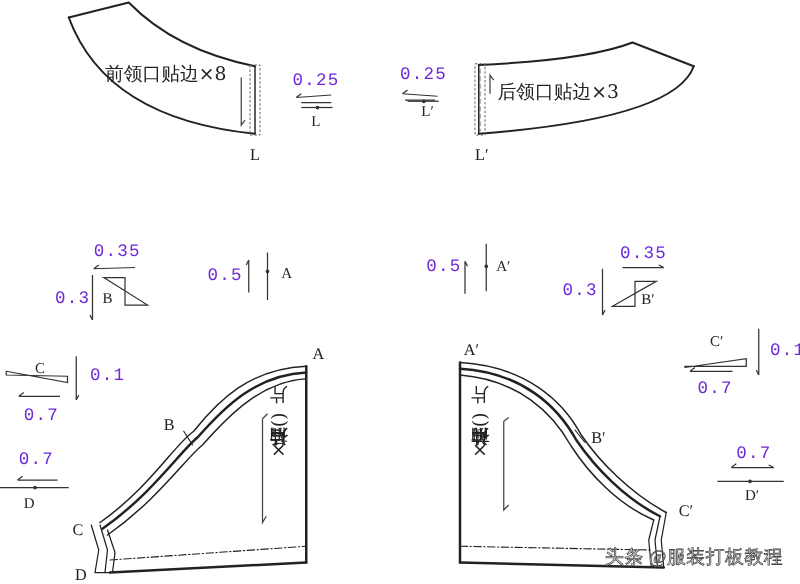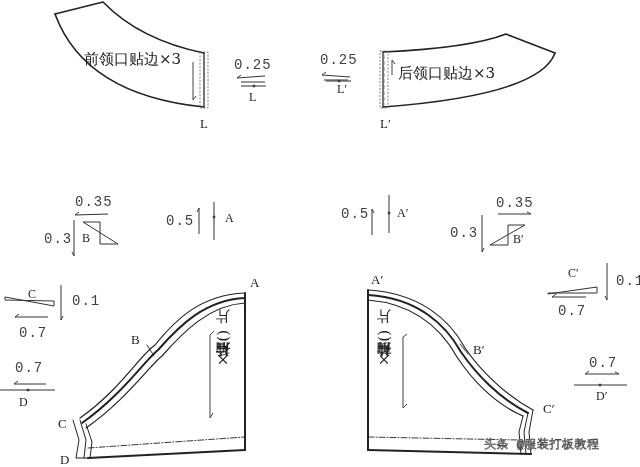--- a/index.html
+++ b/index.html
@@ -1,22 +1,22 @@
 <!DOCTYPE html>
 <html><head>
 <meta charset="utf-8">
 <style>
   html, body { margin: 0; padding: 0; background: #ffffff; }
   body { width: 640px; height: 467px; overflow: hidden; position: relative; font-family: "DejaVu Serif", "Liberation Serif", serif; }
   #canvas { position: absolute; left: 0; top: 0; width: 640px; height: 467px; }
   .lbl { position: absolute; color: #222; font-family: "Liberation Serif", "DejaVu Serif", serif; white-space: nowrap; line-height: 1; }
-  .num { position: absolute; color: #404040; font-family: "Liberation Mono", "DejaVu Sans Mono", monospace; font-size: 14px; letter-spacing: 1px; white-space: nowrap; line-height: 1; }
+  .num { position: absolute; color: #6d28d9; font-family: "Liberation Mono", "DejaVu Sans Mono", monospace; font-size: 14px; letter-spacing: 1px; white-space: nowrap; line-height: 1; }
   .cn { position: absolute; color: #222; font-family: "DejaVu Serif", "Liberation Serif", serif; font-size: 15px; white-space: nowrap; line-height: 1; }
   .vert { writing-mode: vertical-rl; }
-  .wm { position: absolute; left: 484px; top: 436px; font-family: Liberation Mono, monospace; font-size: 12px; color: #ffffff; -webkit-text-stroke: 0.6px #444; letter-spacing: 0.5px; white-space: nowrap; }
+  .wm { position: absolute; left: 484px; top: 436px; font-family: Liberation Serif, serif; font-size: 15px; color: #ffffff; -webkit-text-stroke: 0.6px #444; letter-spacing: 0.5px; white-space: nowrap; }
 </style>
 </head>
 <body>
 
 <svg id="canvas" viewBox="0 0 640 467" xmlns="http://www.w3.org/2000/svg">
   <g fill="none" stroke="#222" stroke-width="1.6" stroke-linecap="round" stroke-linejoin="round">
 
     <g>
       <path d="M55,14 L103,2 Q140,40 204,53"></path>
       <path d="M55,14 Q85,95 204,107"></path>
@@ -107,21 +107,21 @@
     <path d="M14,384 L46,384 M14,384 L18,381"></path>
     <line x1="0" y1="390" x2="55" y2="390"></line>
       <circle cx="28" cy="390" r="1" fill="#333"></circle>
 
     <path d="M585,374 L619,374 M585,374 L589,371 M615,372 L619,374"></path>
     <line x1="574" y1="385" x2="627" y2="385"></line>
       <circle cx="600" cy="385" r="1" fill="#333"></circle>
   </g>
 </svg>
 
-<div class="cn" style="left:84px;top:52px;">前领口贴边×3</div>
+<div class="cn" style="left:84px;top:52px;">前领口贴边×8</div>
 <div class="cn" style="left:398px;top:66px;">后领口贴边×3</div>
 <div class="cn vert" style="left:216px;top:330px;transform:rotate(180deg);">后袖片×1(片)</div>
 <div class="cn vert" style="left:377px;top:330px;transform:rotate(180deg);">前袖片×1(片)</div>
 
 <div class="lbl" style="left:200px;top:117px;font-size:13px;">L</div>
 <div class="lbl" style="left:380px;top:117px;font-size:13px;">L′</div>
 <div class="lbl" style="left:250px;top:276px;font-size:13px;">A</div>
 <div class="lbl" style="left:131px;top:333px;font-size:13px;">B</div>
 <div class="lbl" style="left:58px;top:417px;font-size:13px;">C</div>
 <div class="lbl" style="left:60px;top:453px;font-size:13px;">D</div>

